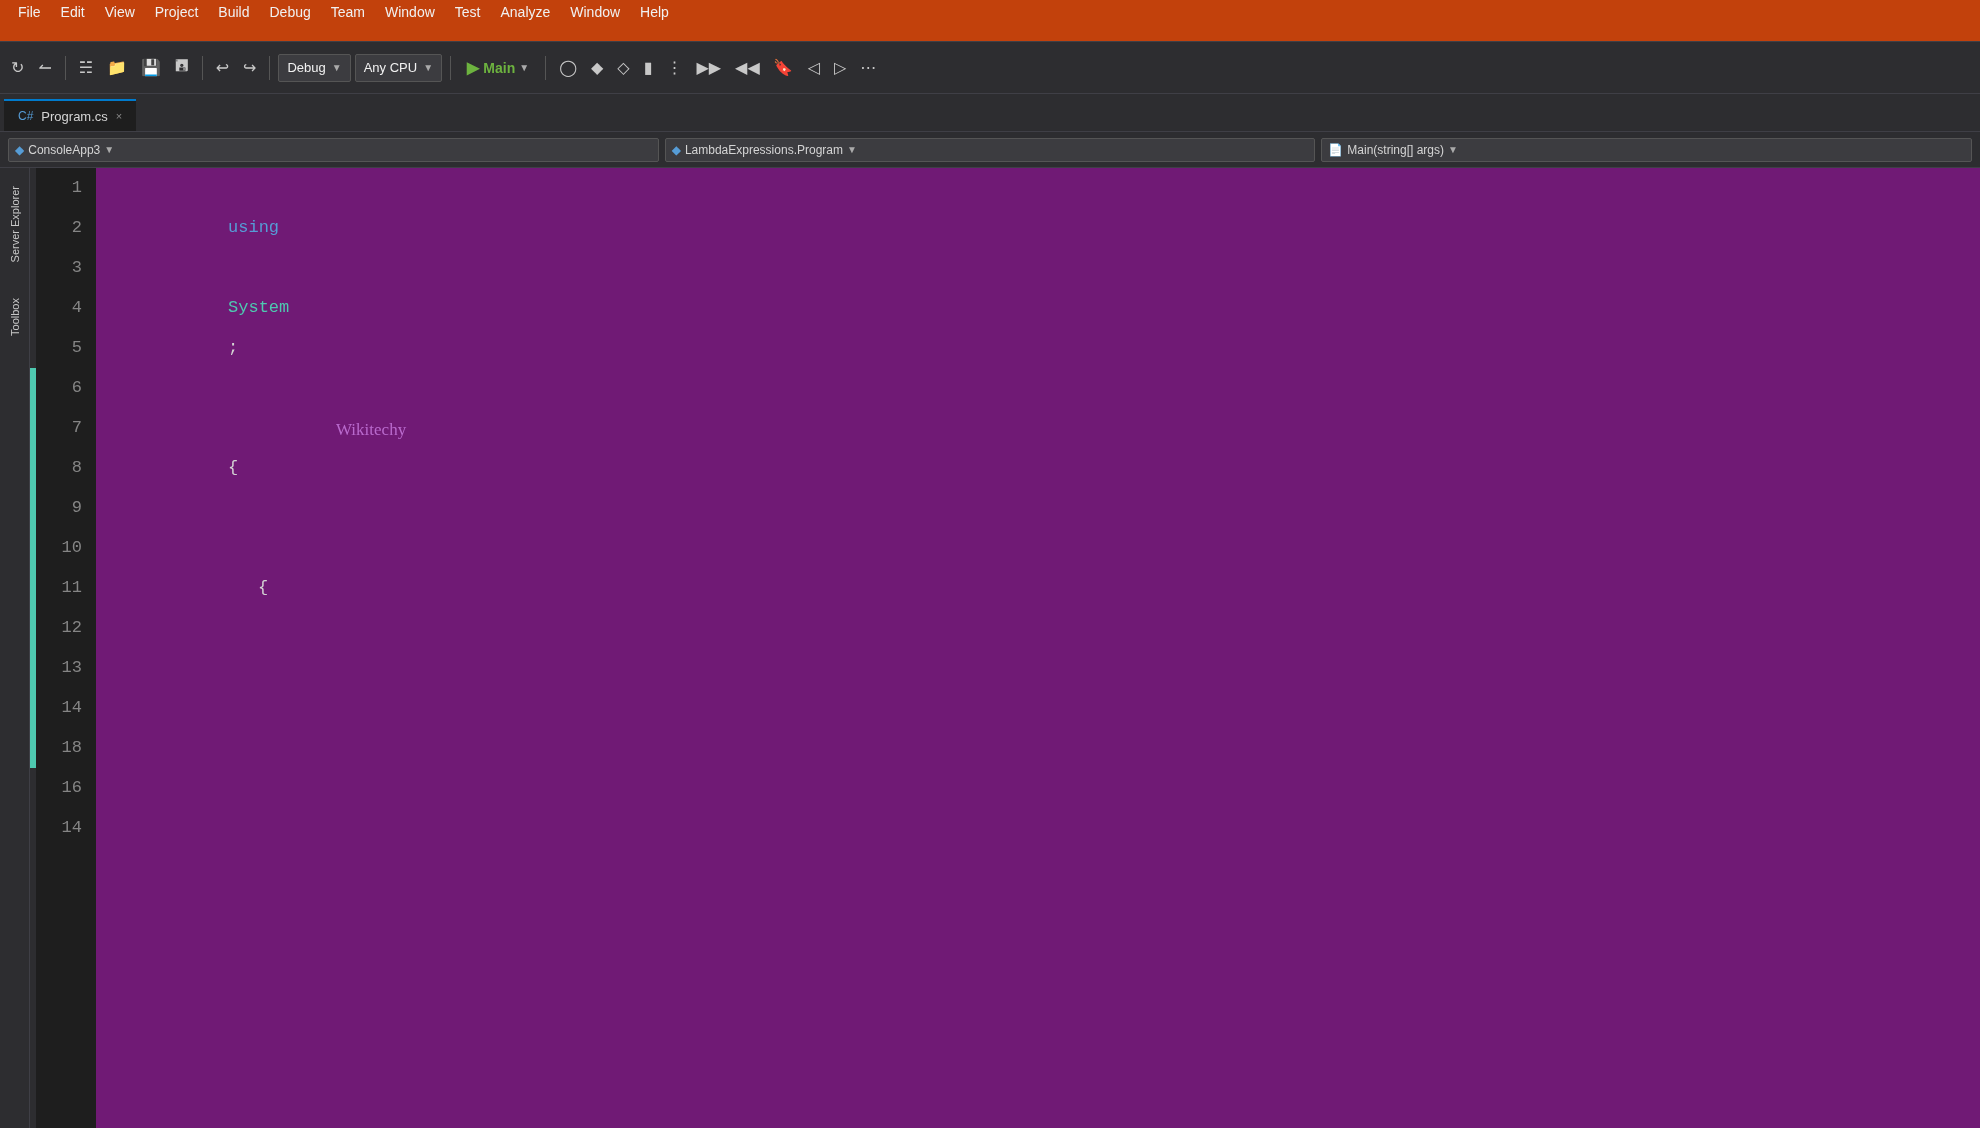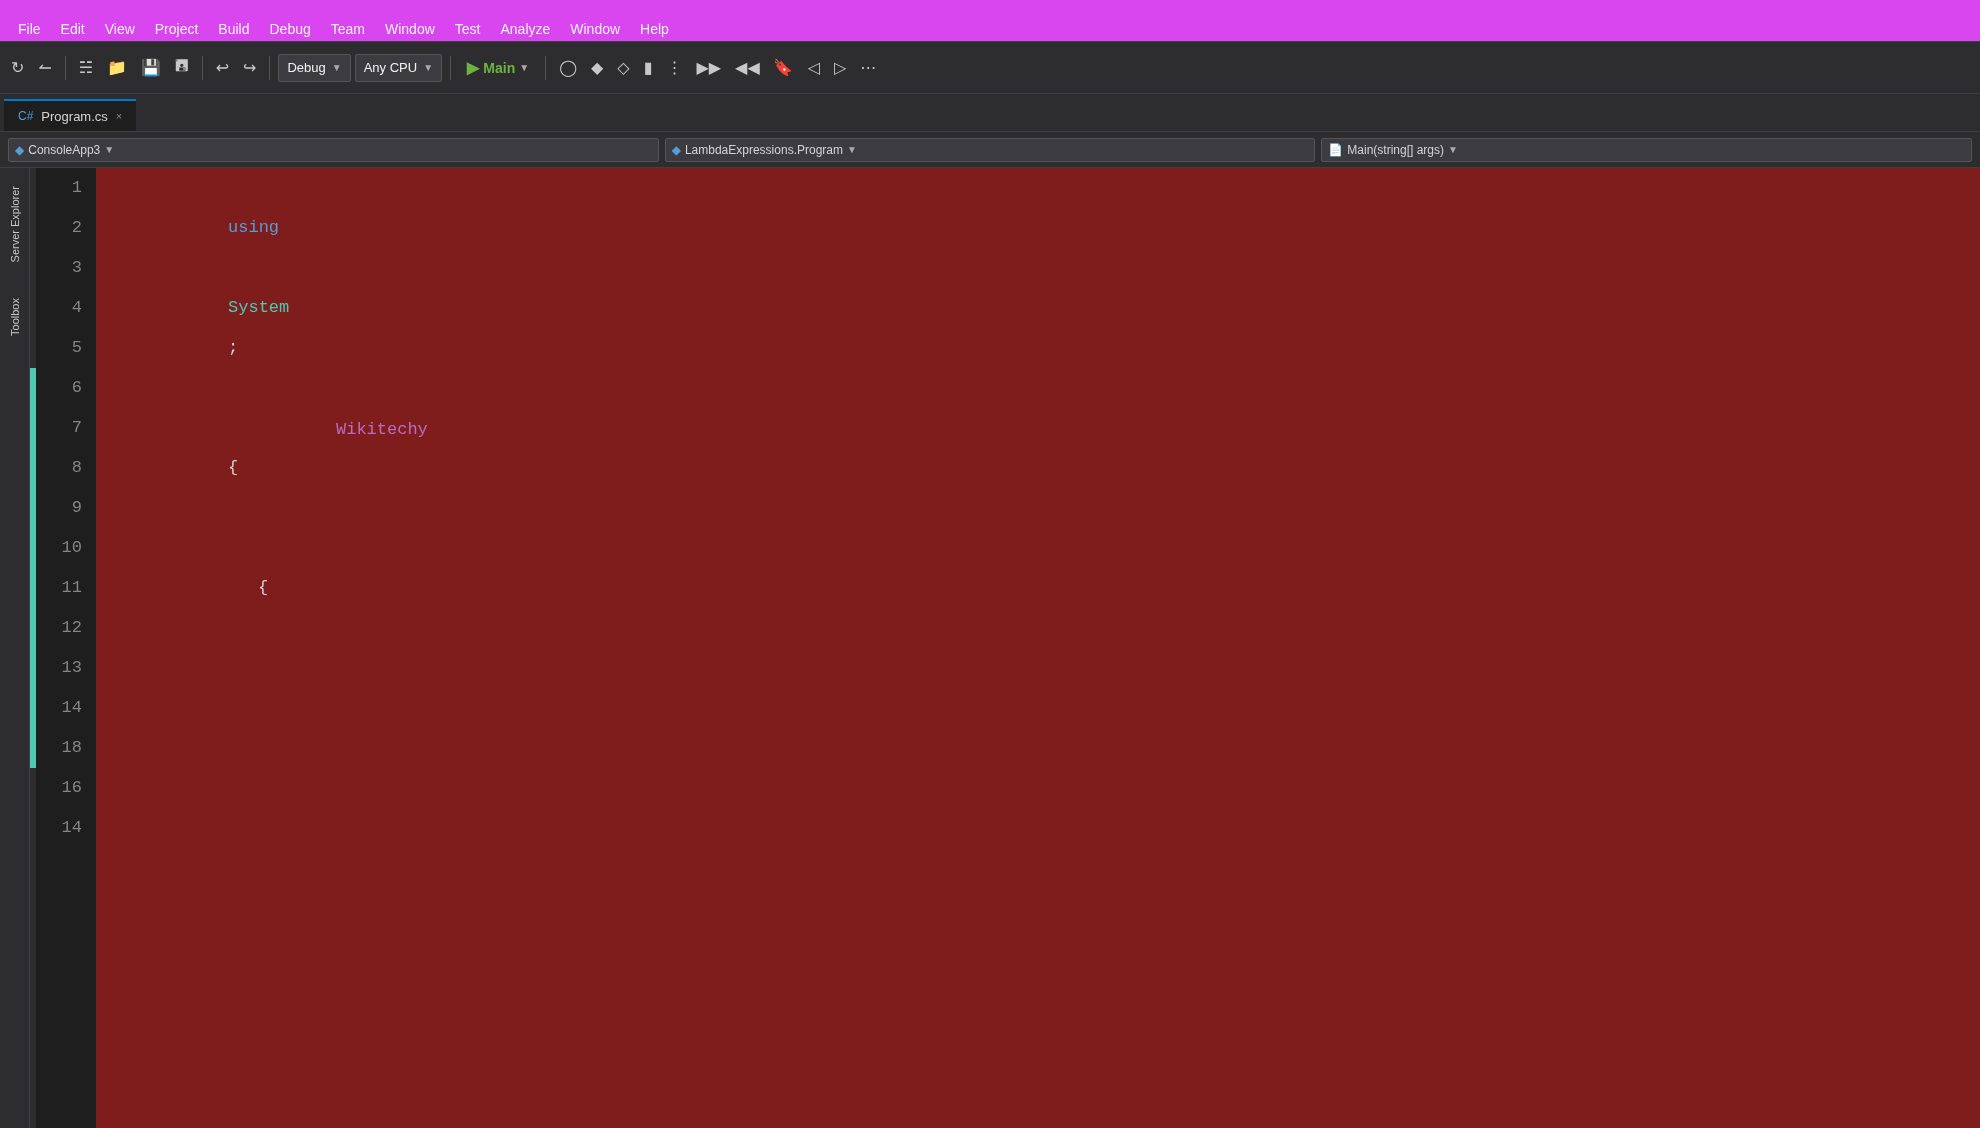--- a/index.html
+++ b/index.html
@@ -6,24 +6,24 @@
     body {
       width: 1980px;
       height: 1128px;
       background: #1e1e1e;
       font-family: 'Consolas', 'Courier New', monospace;
       overflow: hidden;
     }
 
     
     #menu-bar {
-      background: #d946ef;
+      background: #c2410c;
       height: 42px;
       display: flex;
-      align-items: flex-end;
+      align-items: flex-start;
       padding: 0 8px;
       border-bottom: 1px solid #3f3f46;
     }
     .menu-item {
       color: #f1f1f1;
       font-family: 'Segoe UI', Arial, sans-serif;
       font-size: 14px;
       padding: 4px 10px;
       cursor: pointer;
     }
@@ -182,21 +182,21 @@
       color: #858585;
       font-size: 17px;
       line-height: 40px;
       text-align: right;
       padding-right: 14px;
       min-height: 40px;
       font-family: 'Consolas', 'Courier New', monospace;
     }
     #code-content {
       flex: 1;
-      background: #7f1d1d;
+      background: #701a75;
       overflow: hidden;
     }
     .code-line {
       min-height: 40px;
       line-height: 40px;
       font-size: 17px;
       padding-left: 10px;
       white-space: pre;
       position: relative;
       display: flex;
@@ -220,21 +220,21 @@
     }
 
     
     .kw { color: #569cd6; }
     .type { color: #4ec9b0; }
     .plain { color: #d4d4d4; }
     .namespace-name { color: #4ec9b0; }
     .watermark {
       color: #c678dd;
       font-size: 17px;
-      font-family: Liberation Mono, monospace;
+      font-family: Liberation Serif, serif;
       position: absolute;
       left: 240px;
       top: 2px;
       pointer-events: none;
       opacity: 0.85;
     }
 
     
     #green-bar {
       width: 6px;

